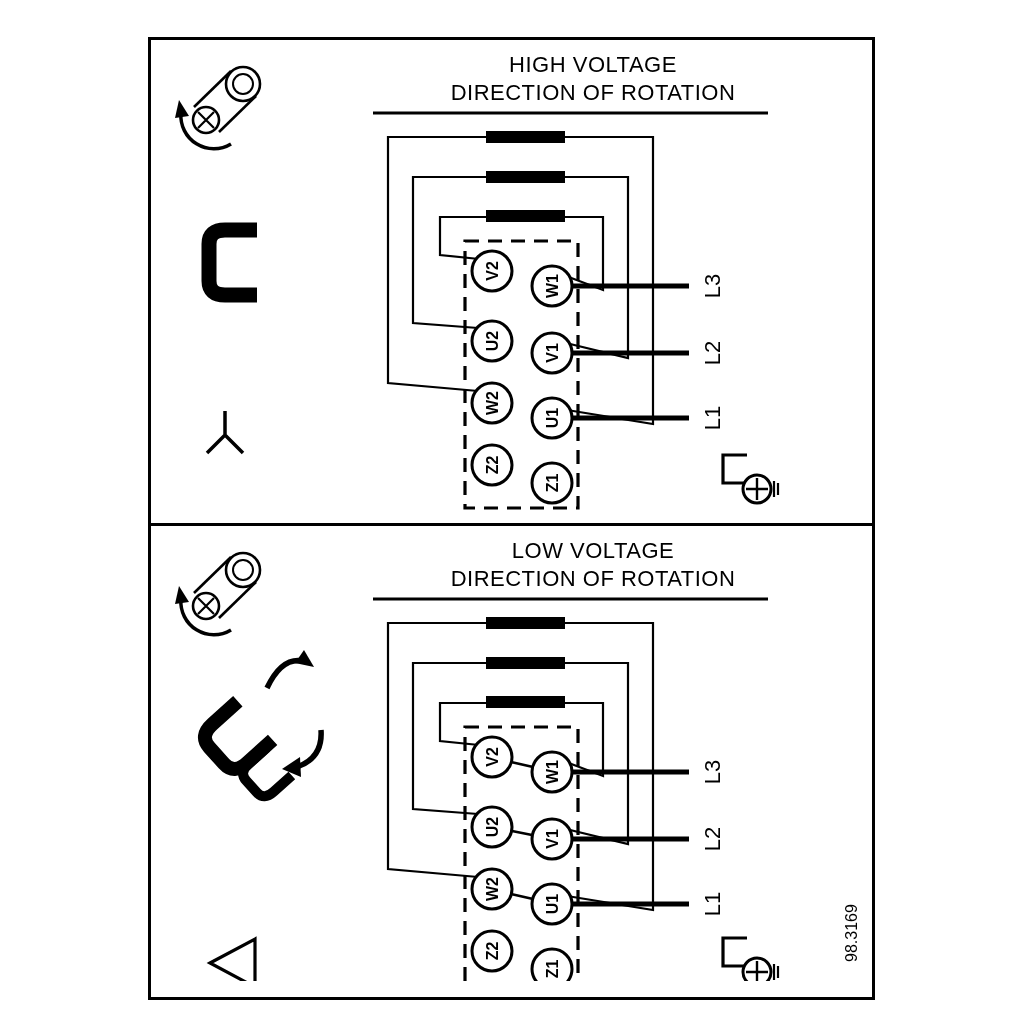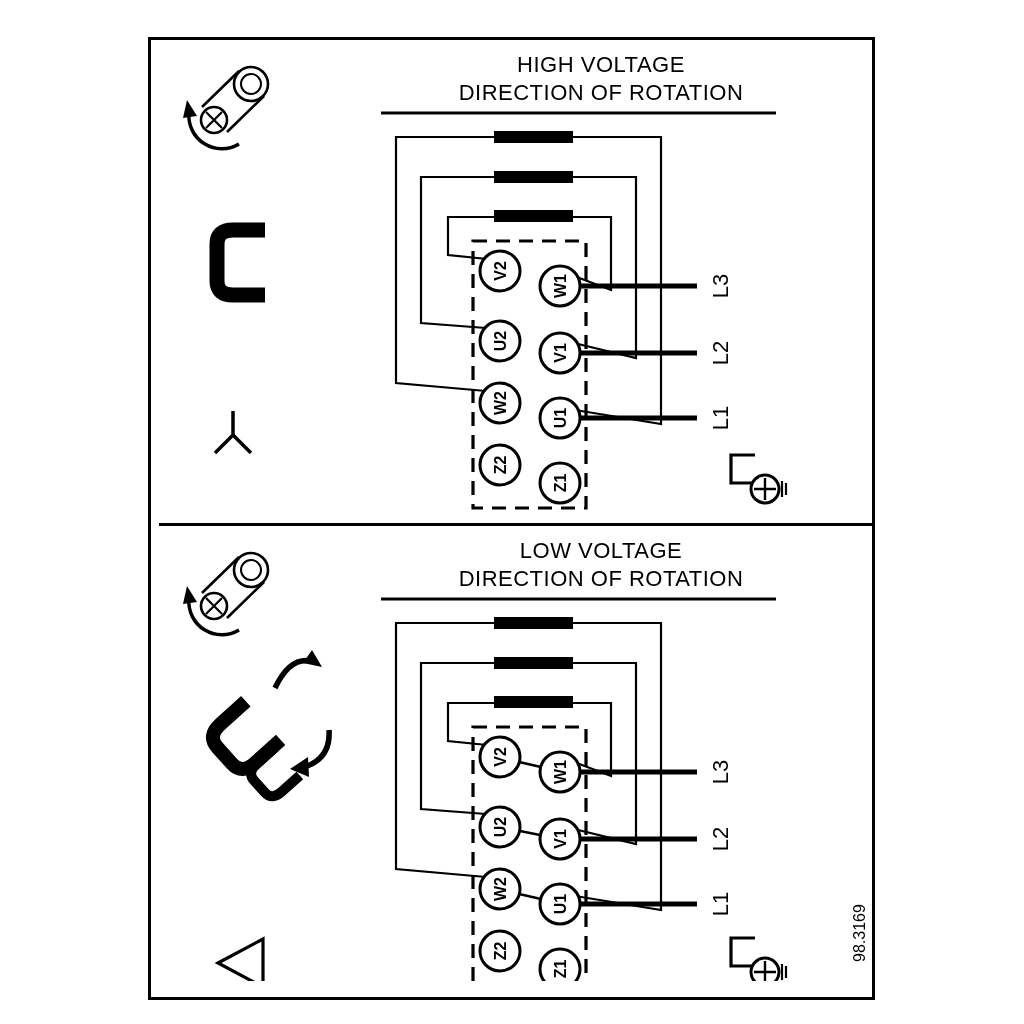--- a/index.html
+++ b/index.html
@@ -3,21 +3,21 @@
 <meta charset="utf-8">
 <style>
   html, body { margin: 0; padding: 0; background: #ffffff; }
   body {
     width: 1024px; height: 1024px; position: relative;
     font-family: "Liberation Sans", "DejaVu Sans", sans-serif;
   }
   .frame {
     position: absolute; left: 148px; top: 37px;
     width: 727px; height: 963px;
-    border: 3px solid #000; box-sizing: border-box; background: #fff; padding-left: 8px;
+    border: 3px solid #000; box-sizing: border-box; background: #fff;
   }
   .panel { position: relative; overflow: hidden; }
   .panel-top { height: 486px; border-bottom: 3px solid #000; box-sizing: border-box; }
   .panel-bottom { height: 455px; }
   svg { display: block; }
   svg text { font-family: "Liberation Sans", "DejaVu Sans", sans-serif; fill: #000; }
   .title { font-size: 22px; letter-spacing: 0.5px; }
   .term-label { font-size: 16px; font-weight: bold; }
   .line-label { font-size: 22px; }
   .fig-number { font-size: 16px; }

